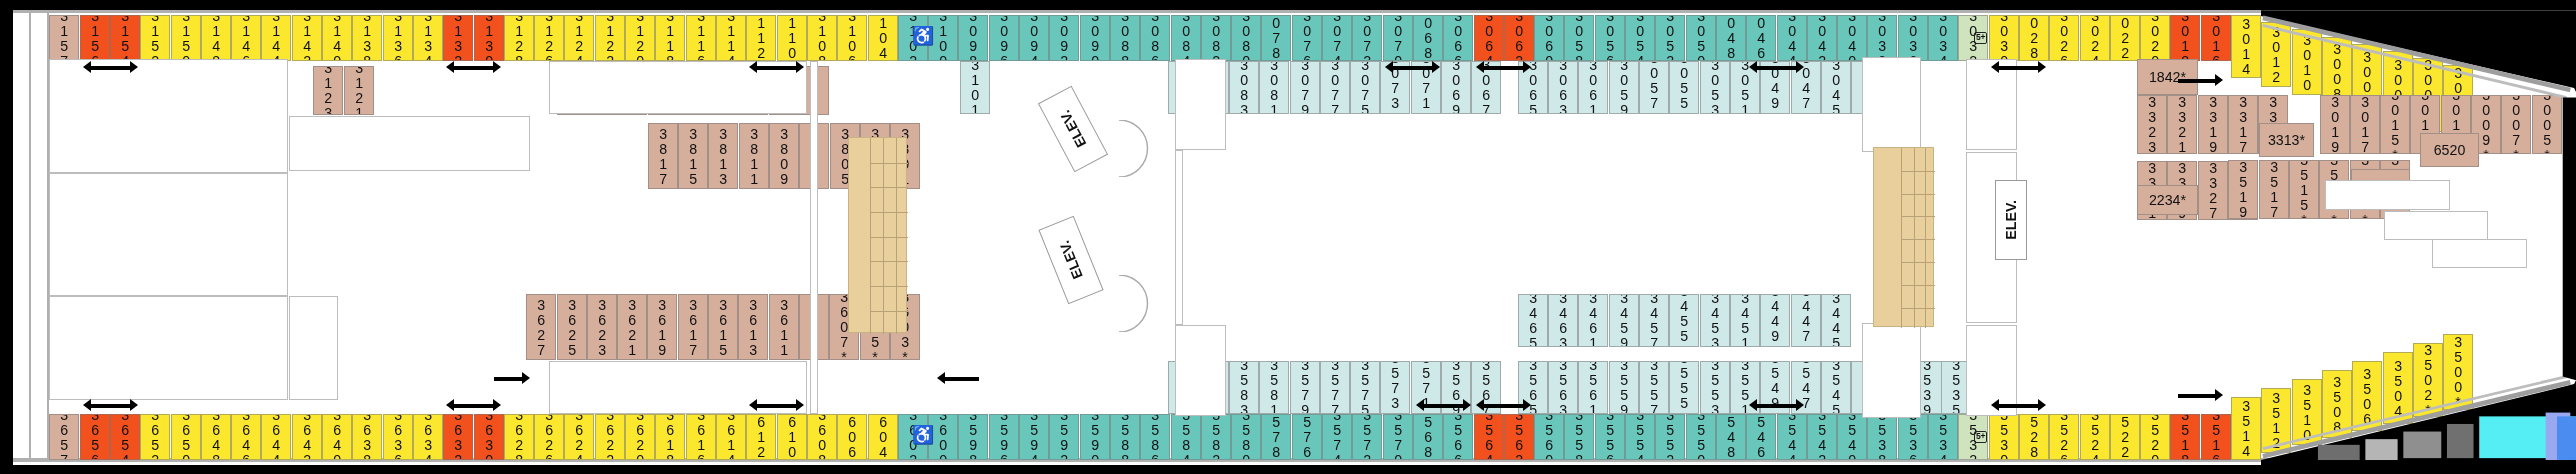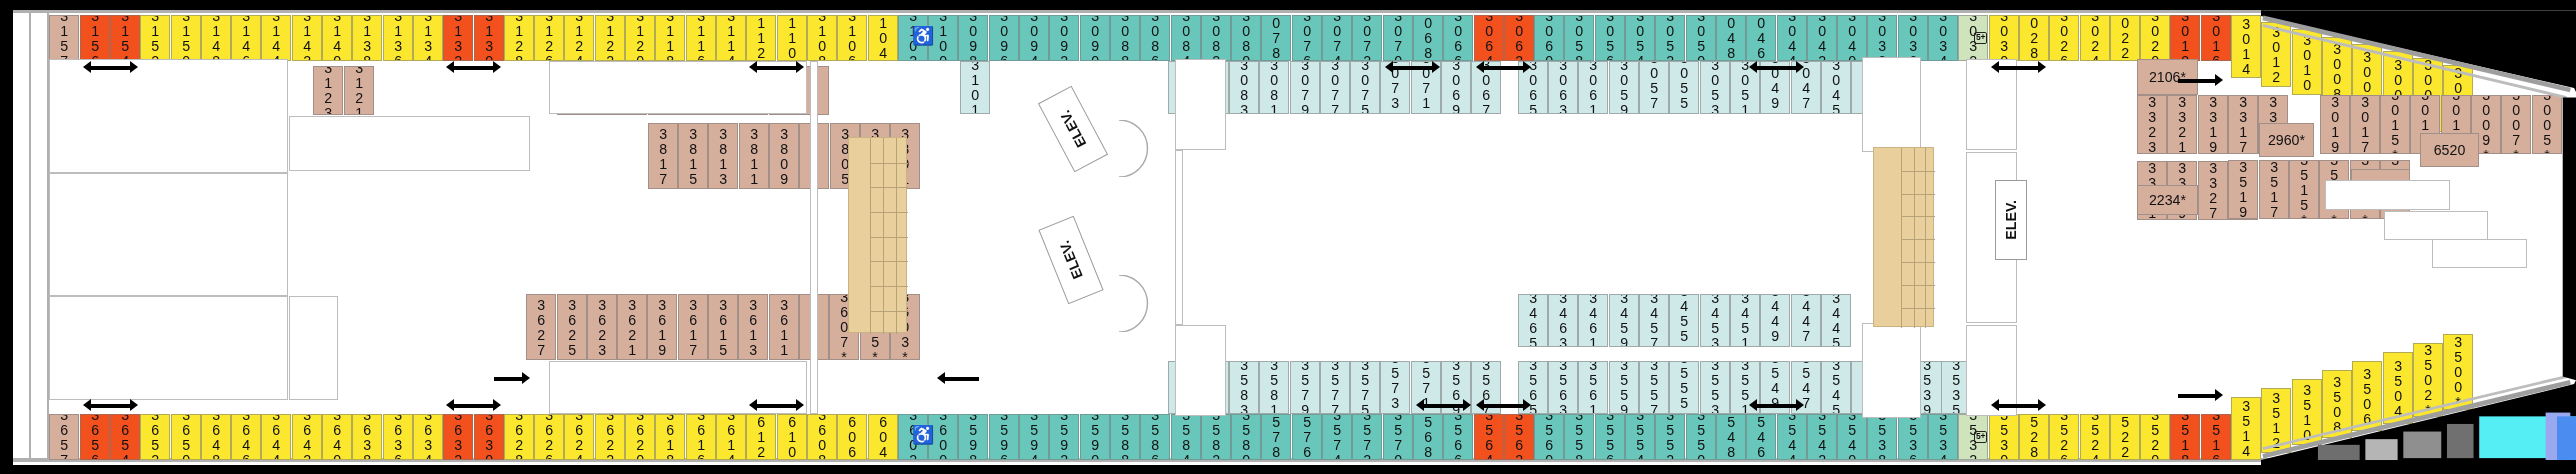--- a/index.html
+++ b/index.html
@@ -410,21 +410,21 @@
       <div class="cabin" style="left: 830px; top: 123px; width: 30px; height: 66px; background: rgb(213, 174, 156);">
         <span>3805</span>
       </div>
       <div class="cabin" style="left: 860px; top: 123px; width: 30px; height: 66px; background: rgb(213, 174, 156);">
         <span>3803</span>
       </div>
       <div class="cabin" style="left: 890px; top: 123px; width: 30px; height: 66px; background: rgb(213, 174, 156);">
         <span>3801</span>
       </div>
       <div class="cabin horiz" style="left: 2137px; top: 59px; width: 61px; height: 36px; background: rgb(213, 174, 156);">
-        <span style="font-size: 14.2px;">2106*</span>
+        <span style="font-size: 14.2px;">1842*</span>
       </div>
       <div class="cabin" style="left: 2137px; top: 95px; width: 30px; height: 59px; background: rgb(213, 174, 156);">
         <span>3323</span>
       </div>
       <div class="cabin" style="left: 2167px; top: 95px; width: 30px; height: 59px; background: rgb(213, 174, 156);">
         <span>3321</span>
       </div>
       <div class="cabin" style="left: 2198px; top: 95px; width: 30px; height: 59px; background: rgb(213, 174, 156);">
         <span>3319</span>
       </div>
@@ -452,21 +452,21 @@
       <div class="cabin" style="left: 2471px; top: 95px; width: 30px; height: 59px; background: rgb(213, 174, 156);">
         <span>3009*</span>
       </div>
       <div class="cabin" style="left: 2501px; top: 95px; width: 30px; height: 59px; background: rgb(213, 174, 156);">
         <span>3007*</span>
       </div>
       <div class="cabin" style="left: 2532px; top: 95px; width: 30px; height: 59px; background: rgb(213, 174, 156);">
         <span>3005*</span>
       </div>
       <div class="cabin horiz" style="left: 2259px; top: 123px; width: 55px; height: 34px; background: rgb(213, 174, 156);">
-        <span style="font-size: 14.2px;">2960*</span>
+        <span style="font-size: 14.2px;">3313*</span>
       </div>
       <div class="cabin" style="left: 2137px; top: 161px; width: 30px; height: 59px; background: rgb(213, 174, 156);">
         <span>3331</span>
       </div>
       <div class="cabin" style="left: 2167px; top: 161px; width: 30px; height: 59px; background: rgb(213, 174, 156);">
         <span>3329</span>
       </div>
       <div class="cabin" style="left: 2198px; top: 161px; width: 30px; height: 59px; background: rgb(213, 174, 156);">
         <span>3327</span>
       </div>

